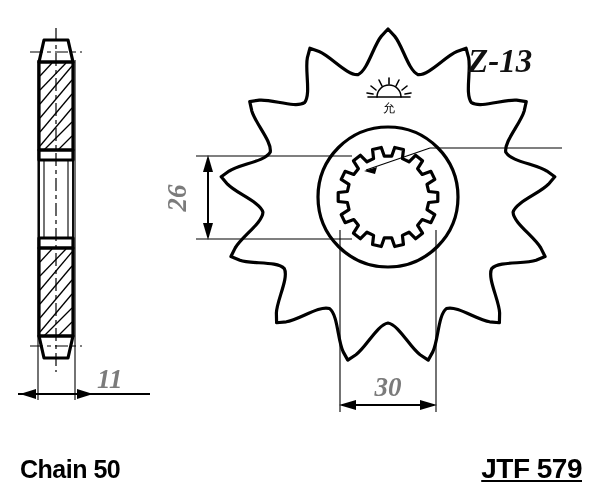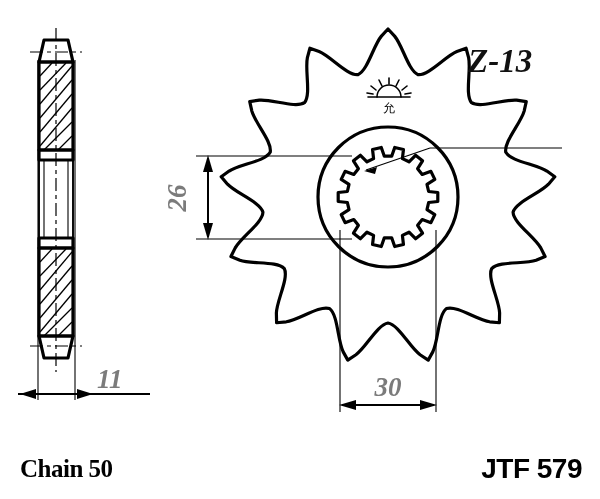--- a/index.html
+++ b/index.html
@@ -28,37 +28,38 @@
     left: 0;
     top: 0;
     width: 600px;
     height: 499px;
     display: block;
   }
   .caption-left {
     position: absolute;
     left: 20px;
     top: 455px;
-    font-family: Liberation Serif, serif;
+    font-family: Liberation Sans, sans-serif;
     font-weight: bold;
     font-size: 25px;
     letter-spacing: -0.5px;
     color: #000000;
     white-space: nowrap;
   }
   .caption-right {
     position: absolute;
     right: 18px;
     top: 453px;
     font-family: "Liberation Sans", sans-serif;
     font-weight: bold;
     font-size: 28px;
     letter-spacing: -0.5px;
     color: #000000;
     white-space: nowrap;
+    text-decoration: underline;
   }
   text.dim-label {
     font-family: "Liberation Serif", serif;
     font-style: italic;
     font-weight: bold;
     font-size: 27px;
     fill: #7b7b7b;
   }
   text.callout-label {
     font-family: "Liberation Serif", serif;

